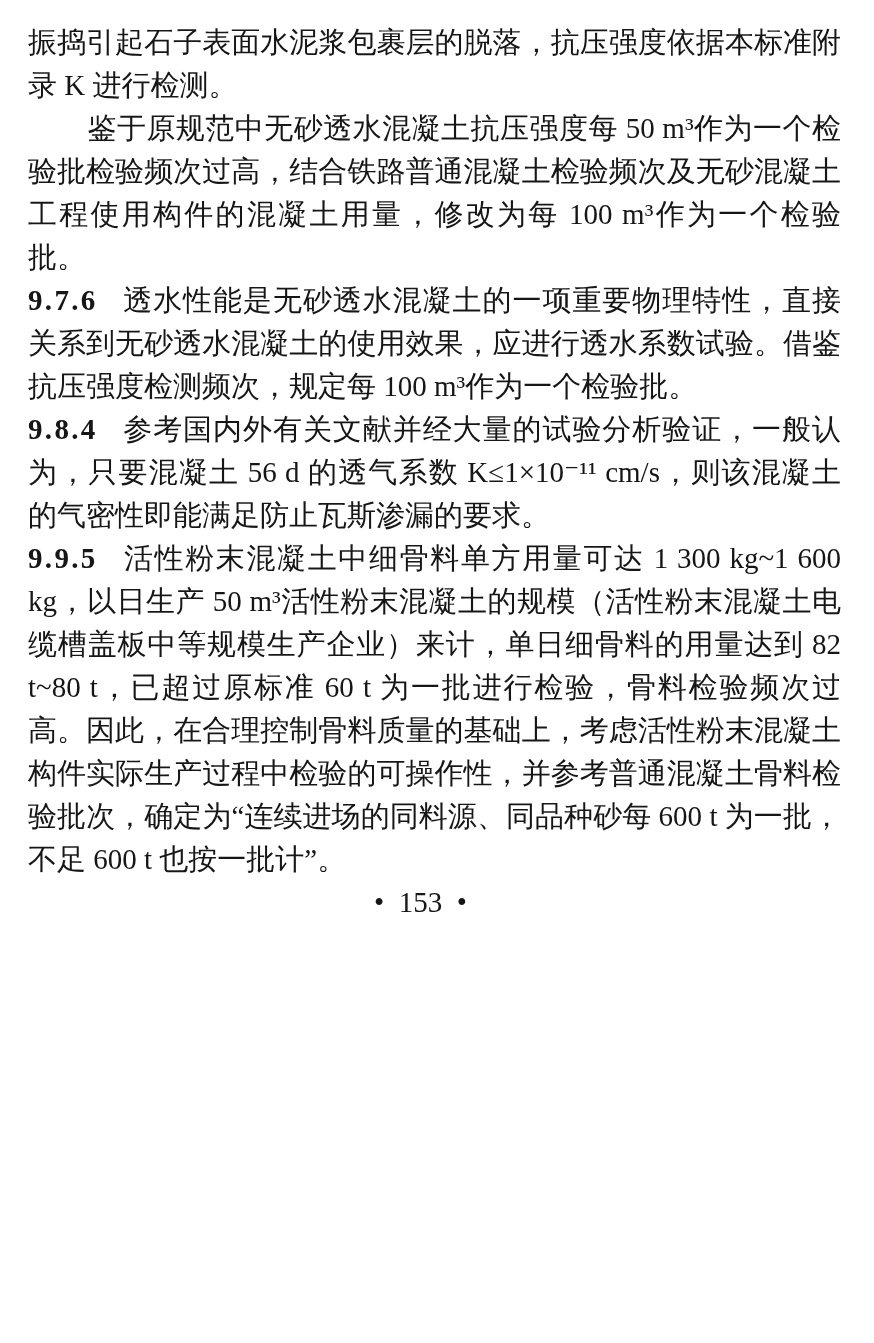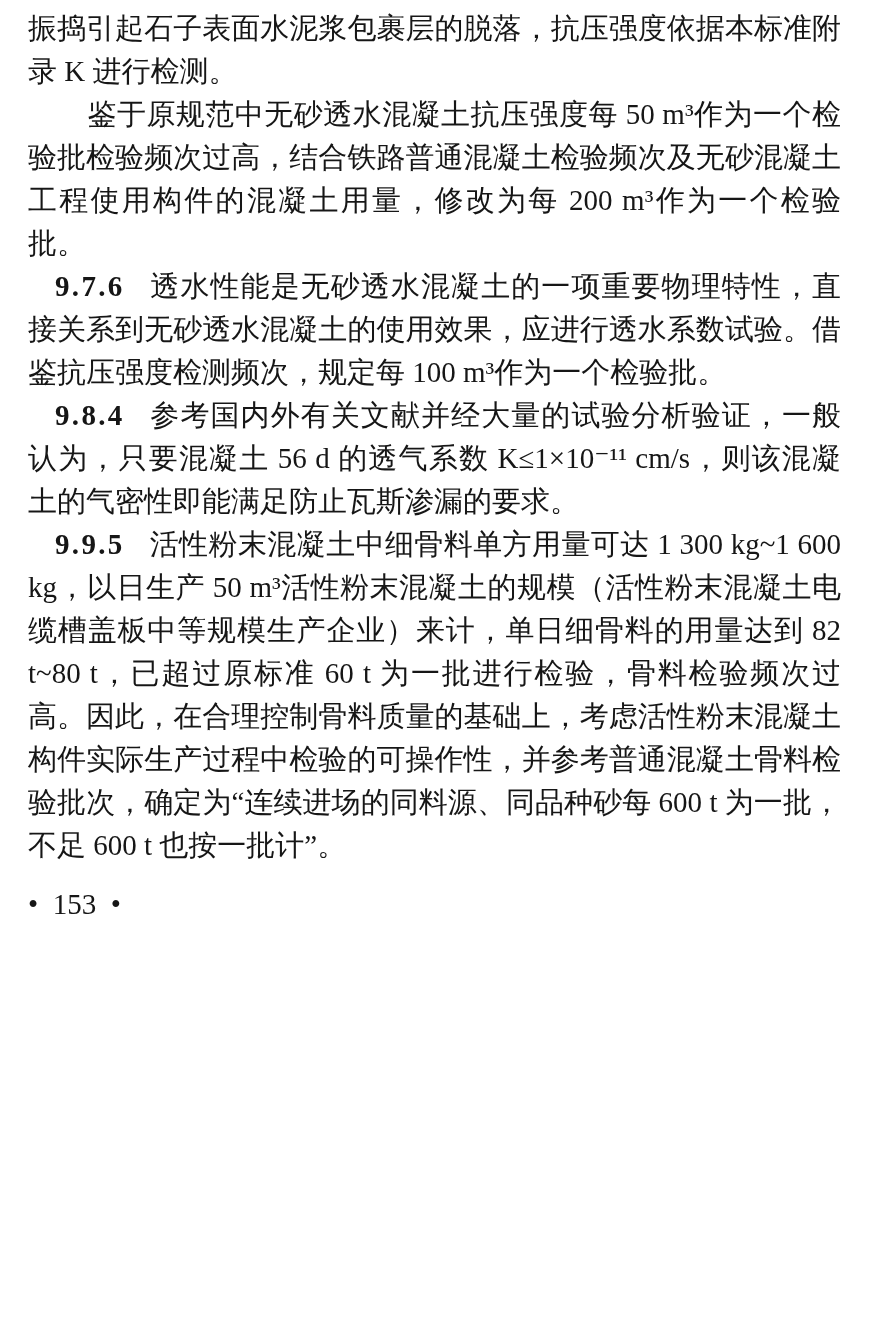--- a/index.html
+++ b/index.html
@@ -9,57 +9,56 @@
   }
   body {
     width: 874px;
     height: 1343px;
     overflow: hidden;
   }
   .page {
     box-sizing: border-box;
     width: 867px;
     height: 1343px;
-    padding: 7px 26px 0 28px;
+    padding: 21px 26px 0 28px;
     font-family: "Liberation Serif", "DejaVu Serif", serif;
     font-size: 29px;
     line-height: 43px;
     color: #161616;
     text-align: justify;
   }
   .para {
     margin: 0;
     text-justify: inter-character;
   }
   .para.indent {
     text-indent: 2.05em;
   }
   .clause-num {
     font-weight: bold;
     letter-spacing: 0.08em;
     margin-right: 0.85em;
-    margin-left: 27px;
   }
   .footer {
-    margin-top: 16px;
-    text-align: left;
+    margin-top: 0;
+    text-align: center;
     padding-right: 28px;
     white-space: pre;
     font-size: 29px;
     color: #161616;
   }
 </style>
 </head>
 <body>
 
 <div class="page">
 
   <p class="para">振捣引起石子表面水泥浆包裹层的脱落，抗压强度依据本标准附录 K 进行检测。</p>
 
-  <p class="para indent">鉴于原规范中无砂透水混凝土抗压强度每 50 m³作为一个检验批检验频次过高，结合铁路普通混凝土检验频次及无砂混凝土工程使用构件的混凝土用量，修改为每 200 m³作为一个检验批。</p>
+  <p class="para indent">鉴于原规范中无砂透水混凝土抗压强度每 50 m³作为一个检验批检验频次过高，结合铁路普通混凝土检验频次及无砂混凝土工程使用构件的混凝土用量，修改为每 100 m³作为一个检验批。</p>
 
   <p class="para"><span class="clause-num">9.7.6</span><span>透水性能是无砂透水混凝土的一项重要物理特性，直接关系到无砂透水混凝土的使用效果，应进行透水系数试验。借鉴抗压强度检测频次，规定每 100 m³作为一个检验批。</span></p>
 
   <p class="para"><span class="clause-num">9.8.4</span><span>参考国内外有关文献并经大量的试验分析验证，一般认为，只要混凝土 56 d 的透气系数 K≤1×10⁻¹¹ cm/s，则该混凝土的气密性即能满足防止瓦斯渗漏的要求。</span></p>
 
 
   <p class="para"><span class="clause-num">9.9.5</span><span>活性粉末混凝土中细骨料单方用量可达 1 300 kg~1 600 kg，以日生产 50 m³活性粉末混凝土的规模（活性粉末混凝土电缆槽盖板中等规模生产企业）来计，单日细骨料的用量达到 82 t~80 t，已超过原标准 60 t 为一批进行检验，骨料检验频次过高。因此，在合理控制骨料质量的基础上，考虑活性粉末混凝土构件实际生产过程中检验的可操作性，并参考普通混凝土骨料检验批次，确定为“连续进场的同料源、同品种砂每 600 t 为一批，不足 600 t 也按一批计”。</span></p>
 
 
   <div class="footer">•  153  •</div>

